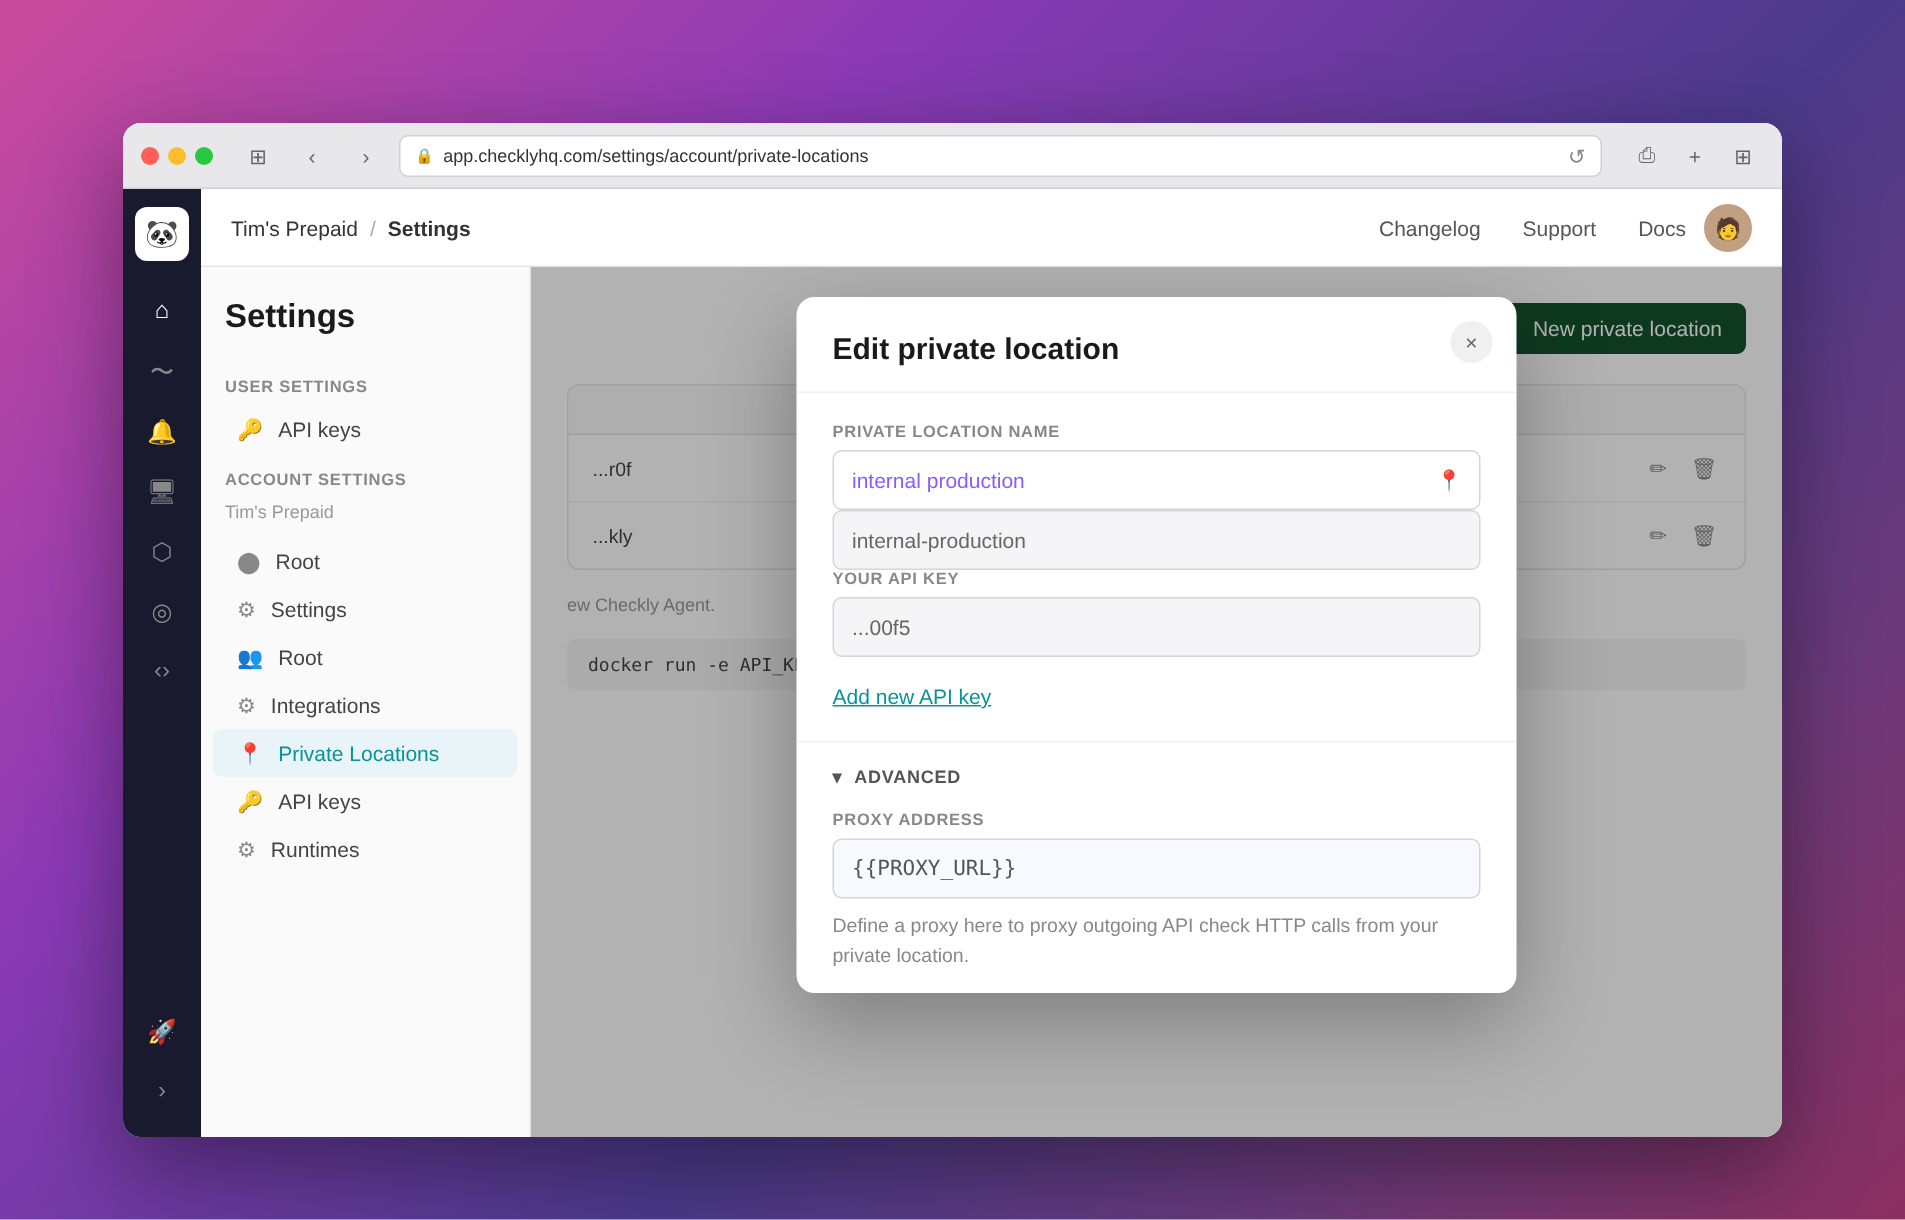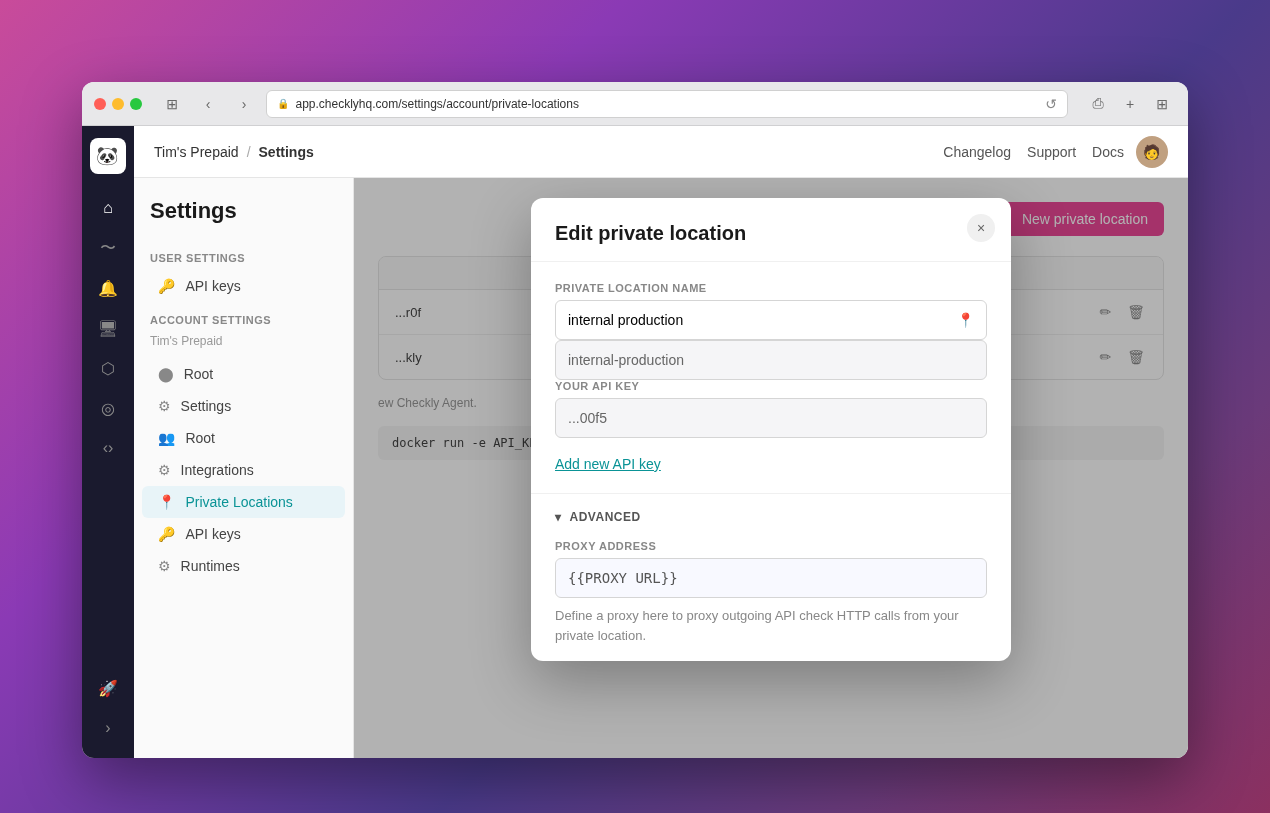--- a/index.html
+++ b/index.html
@@ -162,21 +162,21 @@
     }
 
     .breadcrumb-item { color: #333; }
     .breadcrumb-sep { color: #aaa; }
     .breadcrumb-current { color: #333; font-weight: 600; }
 
     .nav-spacer { flex: 1; }
 
     .nav-links {
       display: flex;
-      gap: 16px;
+      gap: 28px;
       align-items: flex-end;
     }
 
     .nav-link {
       font-size: 14px;
       color: #555;
       cursor: pointer;
       text-decoration: none;
     }
 
@@ -259,21 +259,21 @@
     }
 
     .page-header {
       display: flex;
       align-items: center;
       justify-content: space-between;
       margin-bottom: 20px;
     }
 
     .new-location-btn {
-      background: #ec4899;
+      background: #14532d;
       color: white;
       border: none;
       border-radius: 6px;
       padding: 9px 16px;
       font-size: 14px;
       font-weight: 500;
       cursor: pointer;
       display: flex;
       align-items: flex-end;
       gap: 6px;
@@ -414,21 +414,21 @@
       position: relative;
     }
 
     .form-input {
       width: 100%;
       height: 40px;
       border: 1px solid #d5d5d5;
       border-radius: 6px;
       padding: 0 12px;
       font-size: 14px;
-      color: #000000;
+      color: #8b5cf6;
       background: white;
       outline: none;
     }
 
     .form-input.readonly {
       background: #f5f5f7;
       color: #666;
     }
 
     .input-icon {

